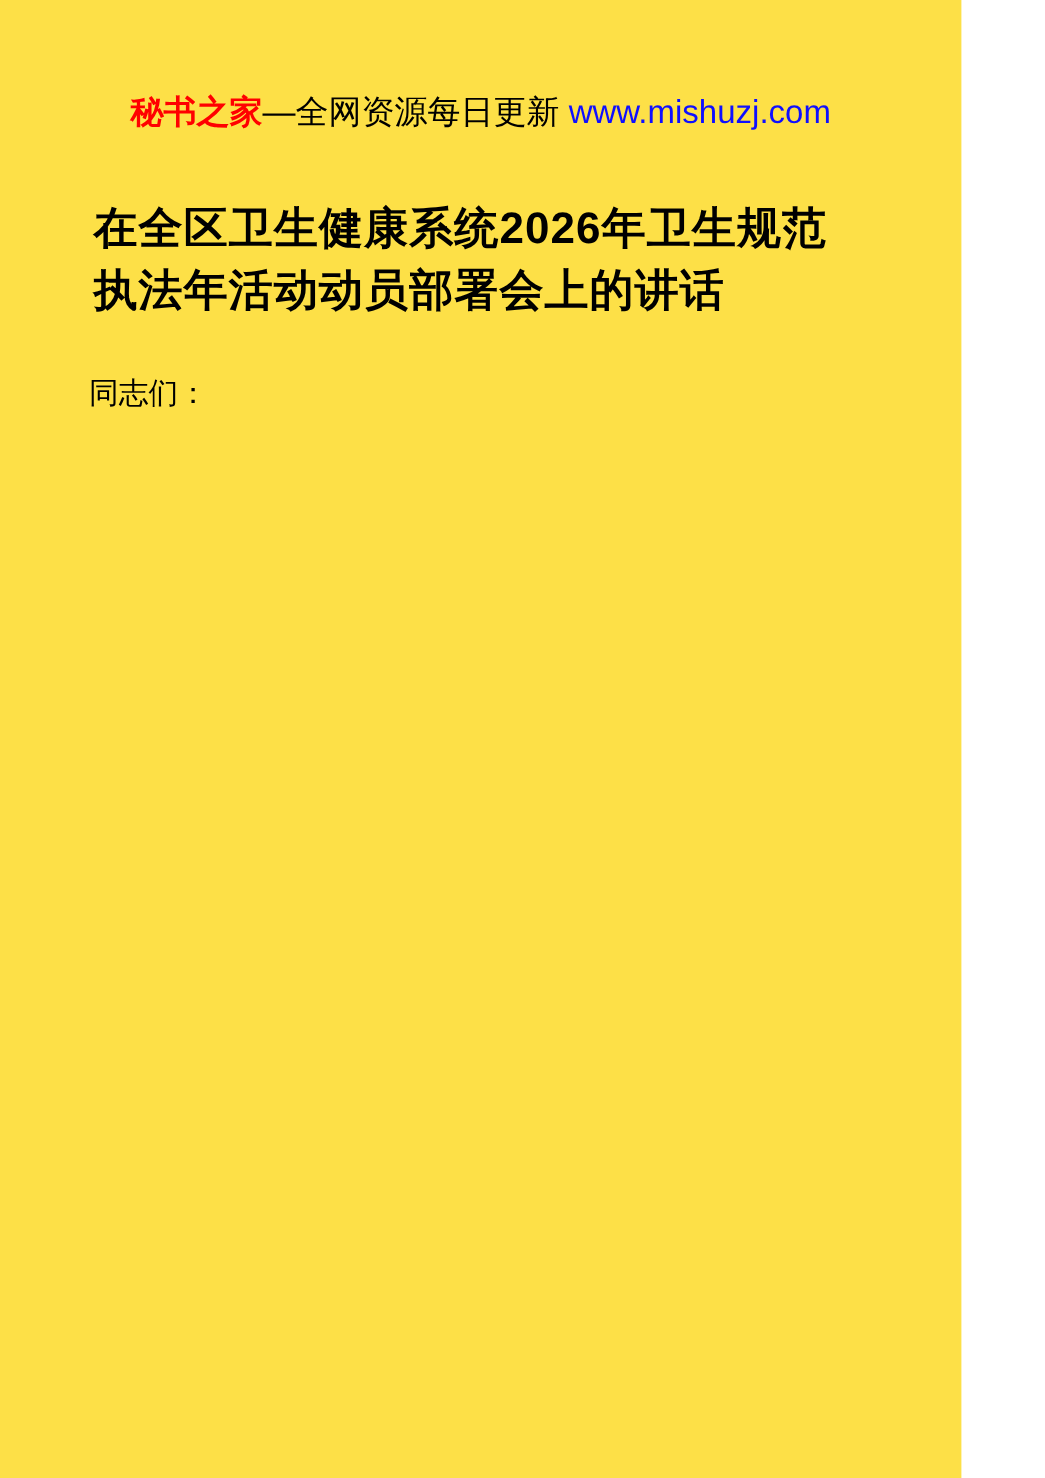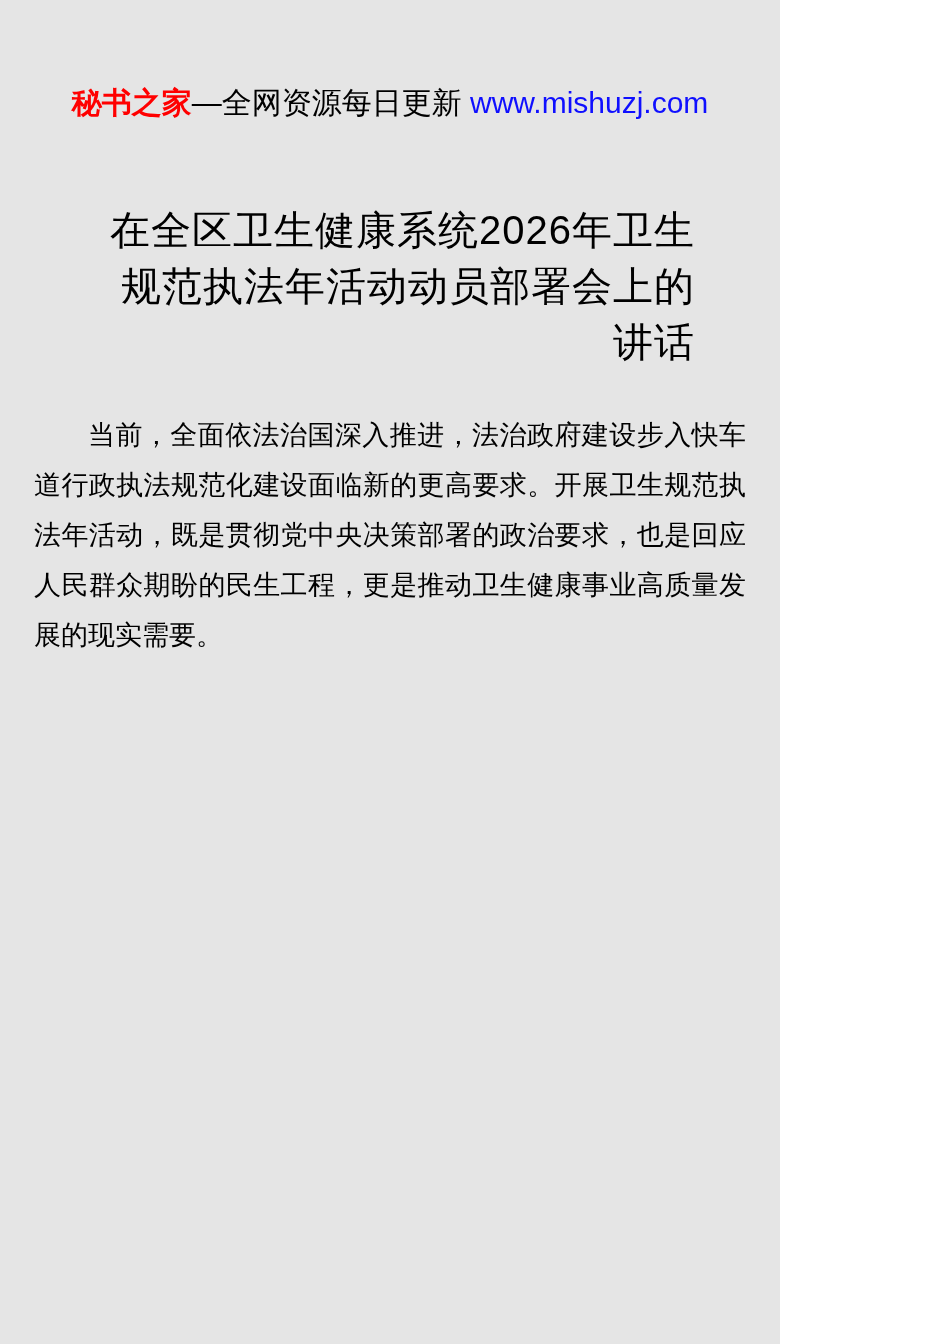--- a/index.html
+++ b/index.html
@@ -2,23 +2,23 @@
 <html><head>
 <meta charset="utf-8">
 <style>
   html, body {
     margin: 0;
     padding: 0;
     background: #ffffff;
   }
   .page {
     position: relative;
-    width: 780px;
+    width: 874px;
     height: 1344px;
-    background: #e5e5e5;
+    background: #fde047;
     overflow: hidden;
     font-family: "Liberation Sans", sans-serif;
     color: #000000;
   }
   .site-header {
     padding-top: 84px;
     text-align: center;
     font-size: 30px;
     line-height: 38px;
     white-space: nowrap;
@@ -28,24 +28,24 @@
   }
   .site-header .sep,
   .site-header .tagline {
     font-weight: 400;
     color: #000000;
   }
   .site-header .url {
     text-decoration: none;
   }
   .doc-title {
-    margin: 80px 85px 0 85px;
-    text-align: right;
+    margin: 58px 85px 0 85px;
+    text-align: left;
     font-size: 40px;
-    font-weight: 400;
+    font-weight: 700;
     line-height: 56px;
     letter-spacing: 1px;
   }
   .doc-body {
     width: 712px;
     margin: 40px auto 0 auto;
     font-size: 27px;
     line-height: 50px;
     text-align: justify;
     text-justify: inter-ideograph;
@@ -64,16 +64,16 @@
 
 <div class="page">
 
   <div class="site-header">
     <span class="brand" style="color: rgb(255, 0, 0);">秘书之家</span><span class="sep">—</span><span class="tagline">全网资源每日更新</span><span>&nbsp;</span><span class="url" style="color: rgb(15, 15, 255);">www.mishuzj.com</span>
   </div>
 
   <div class="doc-title">在全区卫生健康系统2026年卫生规范执法年活动动员部署会上的讲话</div>
 
   <div class="doc-body">
-    <p>当前，全面依法治国深入推进，法治政府建设步入快车道行政执法规范化建设面临新的更高要求。开展卫生规范执法年活动，既是贯彻党中央决策部署的政治要求，也是回应人民群众期盼的民生工程，更是推动卫生健康事业高质量发展的现实需要。</p>
+    <p class="salutation">同志们：</p>
   </div>
 
 </div>
 
 </body></html>

